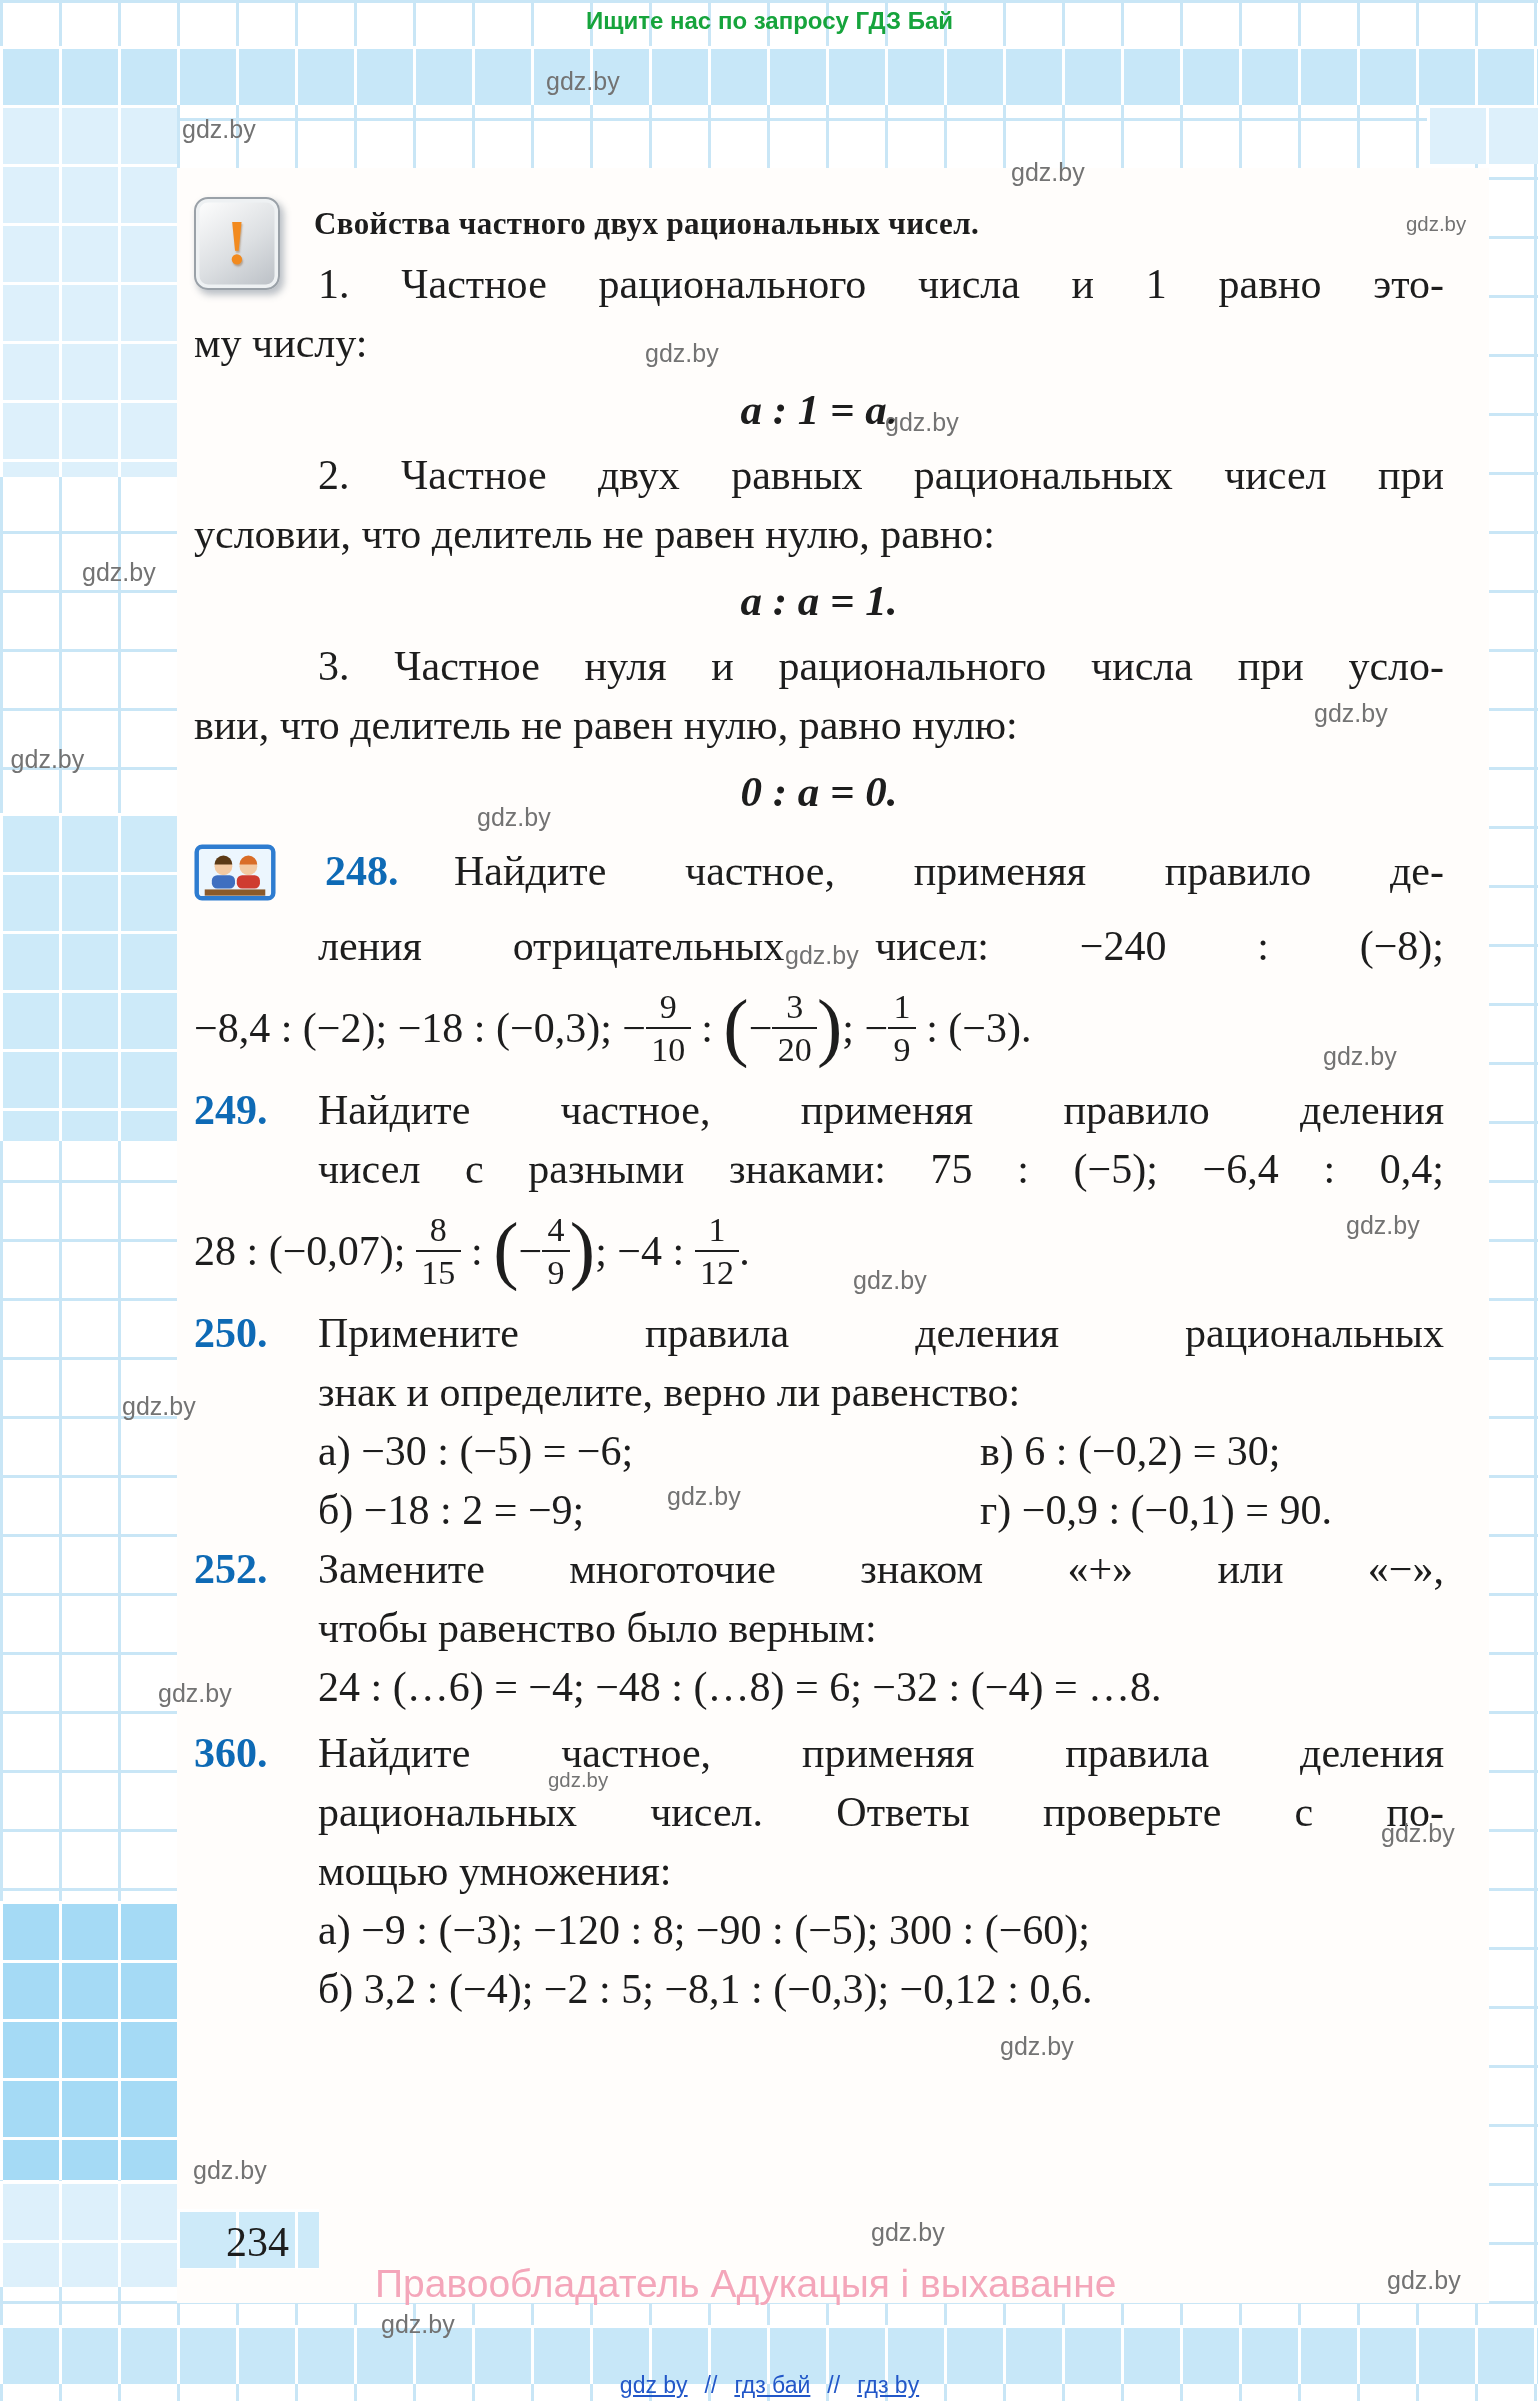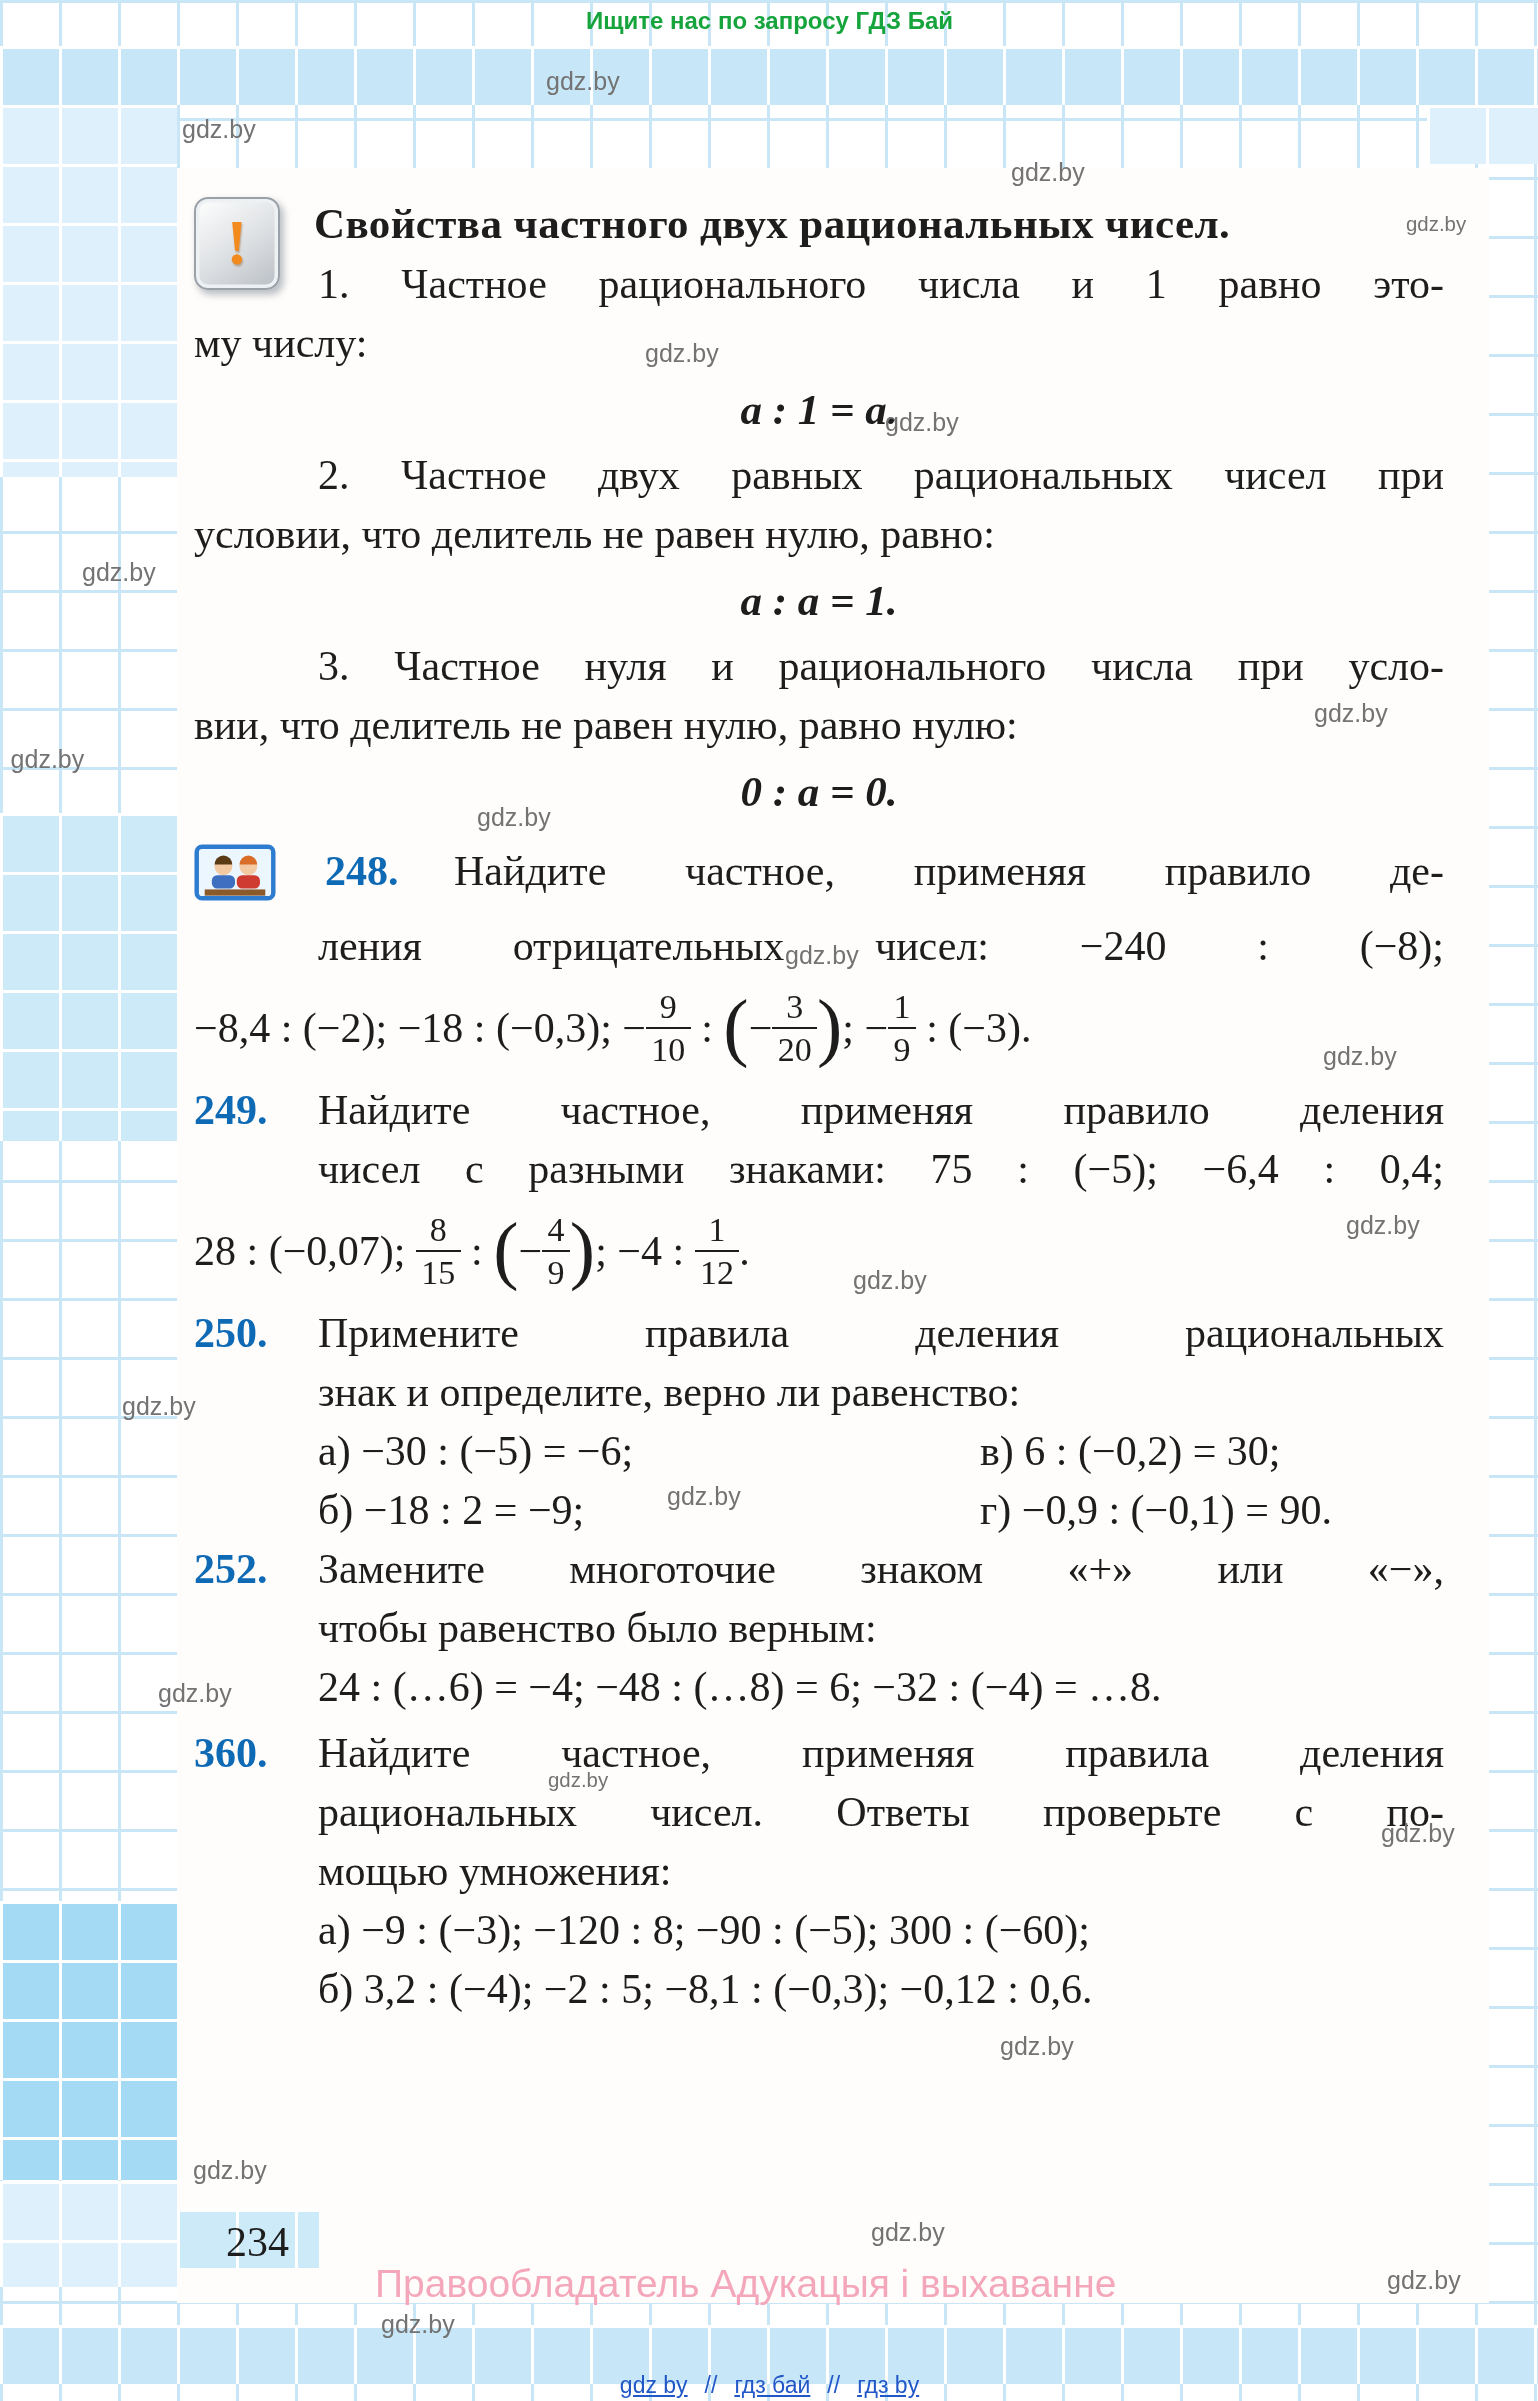--- a/index.html
+++ b/index.html
@@ -41,21 +41,21 @@
   .content{position:absolute;left:194px;top:193px;width:1250px;z-index:3;}
 
   .warn{position:absolute;left:0;top:3.5px;width:82px;height:89px;border-radius:14px;
     background:linear-gradient(145deg,#ffffff,#dcdfe2 55%,#b9bec4);
     border:2.7px solid #9aa1a8;
     box-shadow:3.5px 4.4px 7px rgba(60,80,100,.35), inset 0 0 0 3.5px #eef1f3;
     display:flex;align-items:center;justify-content:center;}
   .warn .bang{font-weight:700;font-size:64px;color:#f28a1e;line-height:1;
     text-shadow:0.9px 1.8px 1.8px rgba(120,60,0,.35);}
 
-  .title{padding-left:120px;font-size:43px;font-weight:700;line-height:62px;letter-spacing:0.4px;}
+  .title{padding-left:120px;font-size:31px;font-weight:700;line-height:62px;letter-spacing:0.4px;}
 
   .line{font-size:42px;line-height:59px;}
   .ind{text-indent:124px;}
   .cont{margin-left:124px;}
   .just{text-align:justify;text-align-last:justify;}
   .formula{font-size:43px;line-height:73px;font-weight:700;font-style:italic;text-align:center;}
 
   .exercise{position:relative;}
   .m16{margin-top:14px;} .m14{margin-top:12.4px;} .m12{margin-top:0;} .m8{margin-top:7px;}
   .exline{display:flex;align-items:flex-start;}

